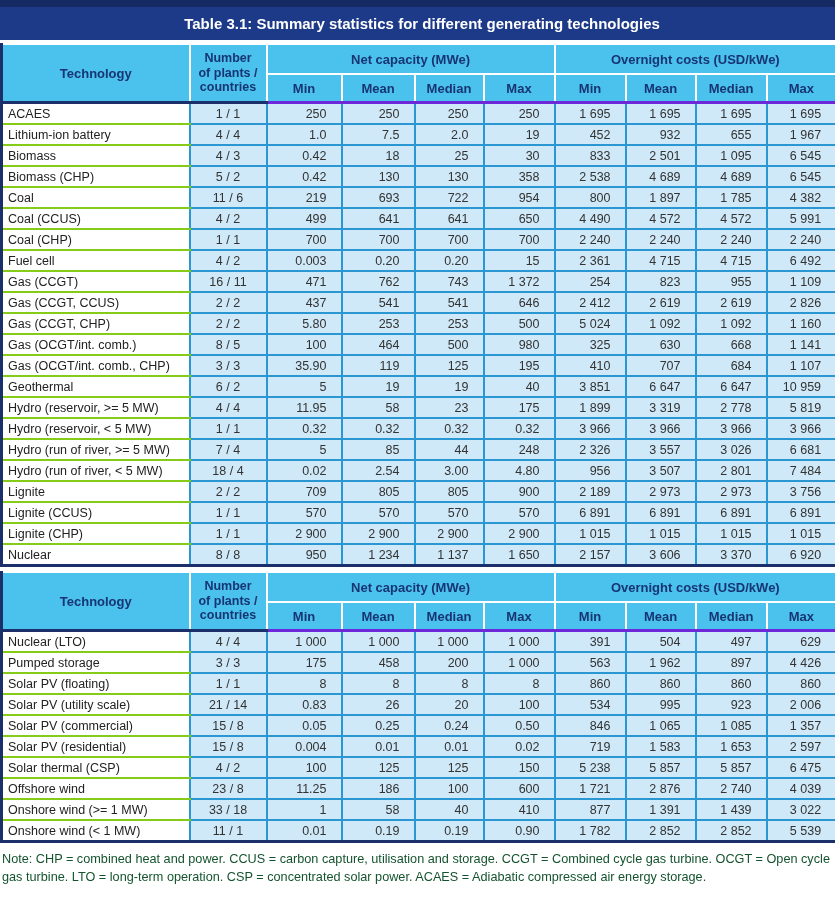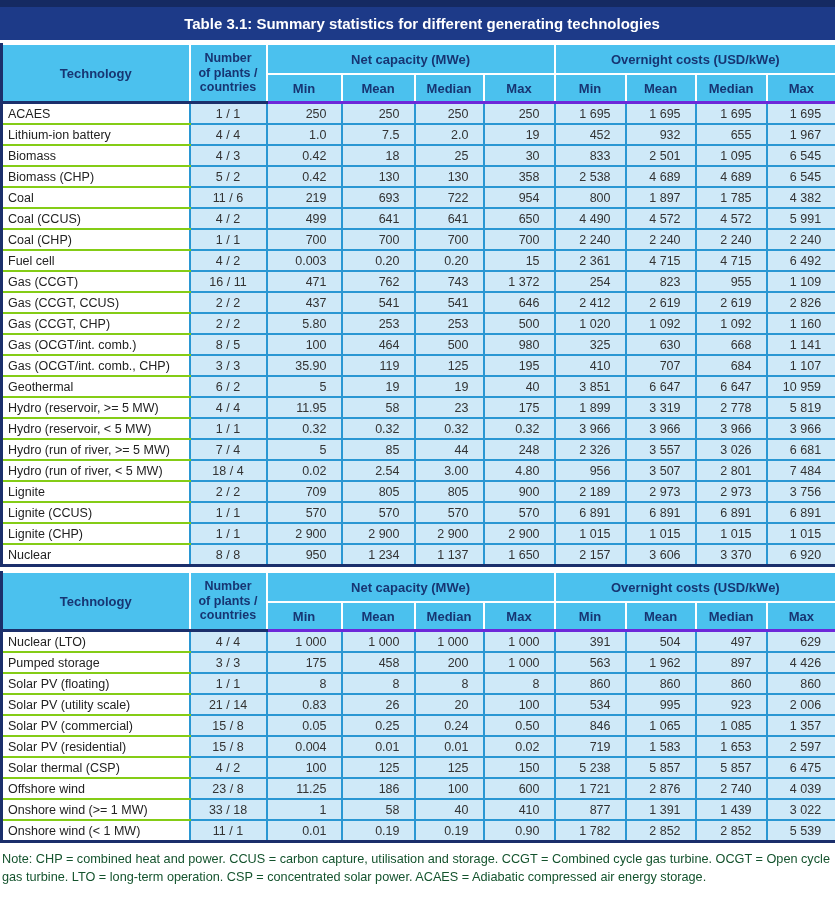--- a/index.html
+++ b/index.html
@@ -210,21 +210,21 @@
           <td class="val">2 619</td>
           <td class="val">2 826</td>
         </tr>
         <tr>
           <td class="tech">Gas (CCGT, CHP)</td>
           <td class="plants">2 / 2</td>
           <td class="val">5.80</td>
           <td class="val">253</td>
           <td class="val">253</td>
           <td class="val">500</td>
-          <td class="val">1 020</td>
+          <td class="val">5 024</td>
           <td class="val">1 092</td>
           <td class="val">1 092</td>
           <td class="val">1 160</td>
         </tr>
         <tr>
           <td class="tech">Gas (OCGT/int. comb.)</td>
           <td class="plants">8 / 5</td>
           <td class="val">100</td>
           <td class="val">464</td>
           <td class="val">500</td>

